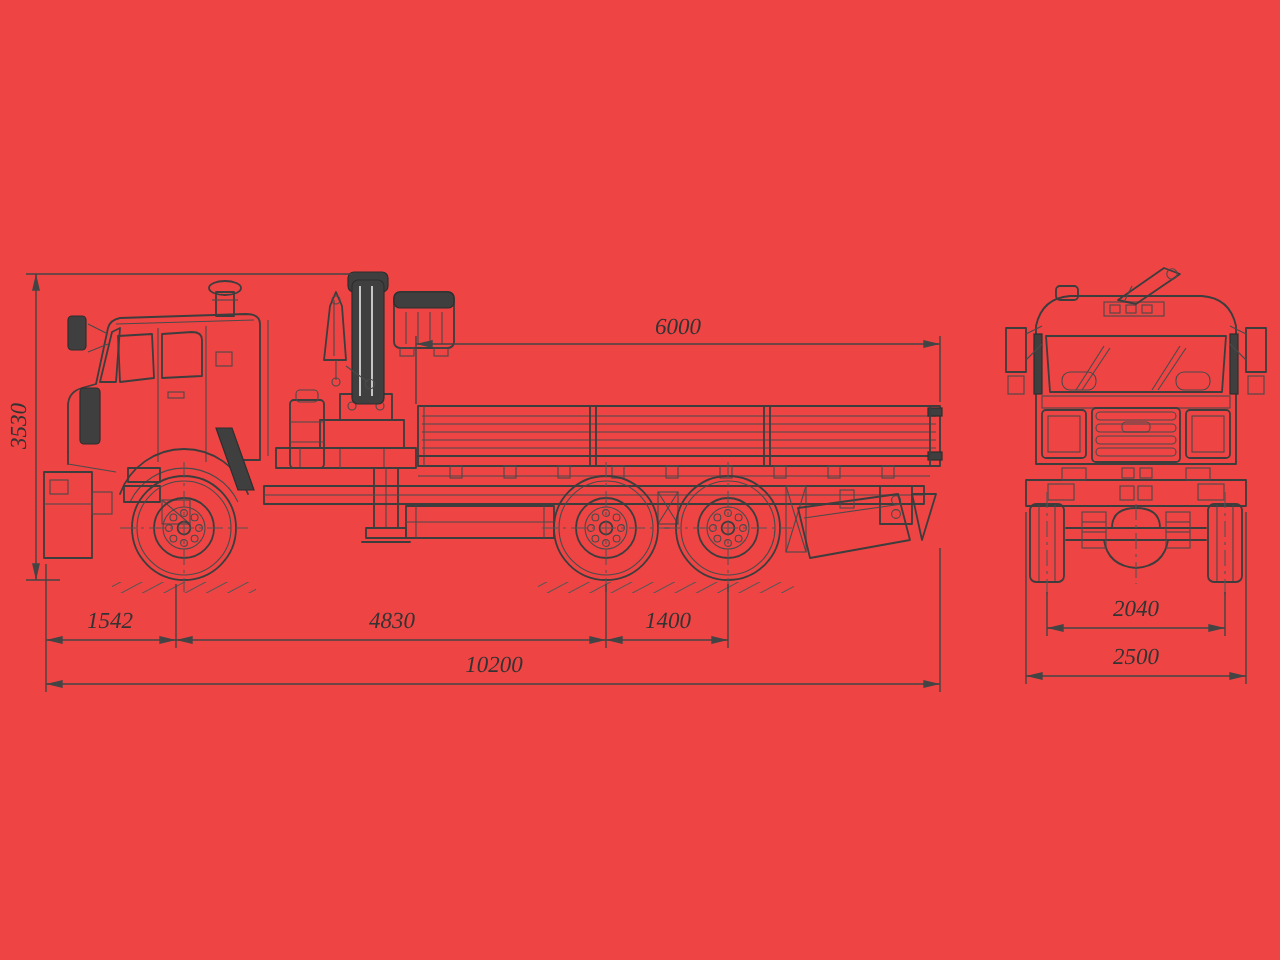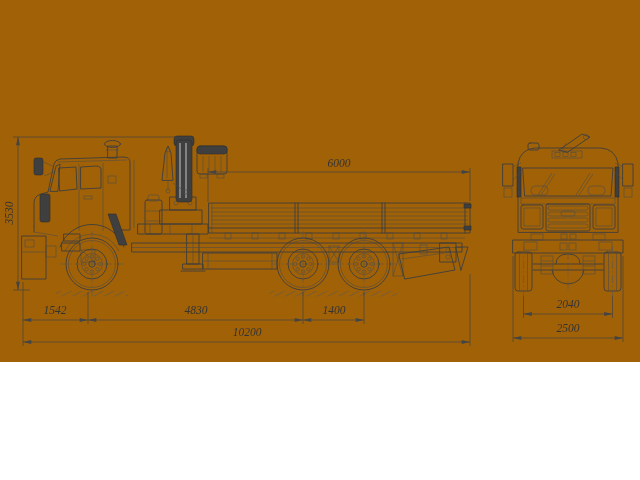--- a/index.html
+++ b/index.html
@@ -1,16 +1,16 @@
 <!DOCTYPE html>
 <html><head>
 <meta charset="utf-8">
 <style>
   html,body{margin:0;padding:0;background:#ffffff;}
-  .canvas{width:640px;height:362px;background:#a16207;position:relative;overflow:hidden;}
+  .canvas{width:640px;height:480px;background:#ef4444;position:relative;overflow:hidden;}
   svg{display:block;}
   .ln{stroke:#3d3d3d;fill:none;stroke-width:0.9;stroke-linecap:round;stroke-linejoin:round;}
   .thin{stroke:#4a4a4a;fill:none;stroke-width:0.55;}
   .dark{fill:#3f3f3f;stroke:#2e2e2e;stroke-width:0.6;}
   .cl{stroke:#555;fill:none;stroke-width:0.55;stroke-dasharray:8 2.5 1.5 2.5;}
   .dim{stroke:#444;fill:none;stroke-width:0.7;}
   .dtext{font-family:"Liberation Serif",serif;font-style:italic;font-size:11.5px;fill:#333;text-anchor:middle;}
 </style>
 </head>
 <body>

